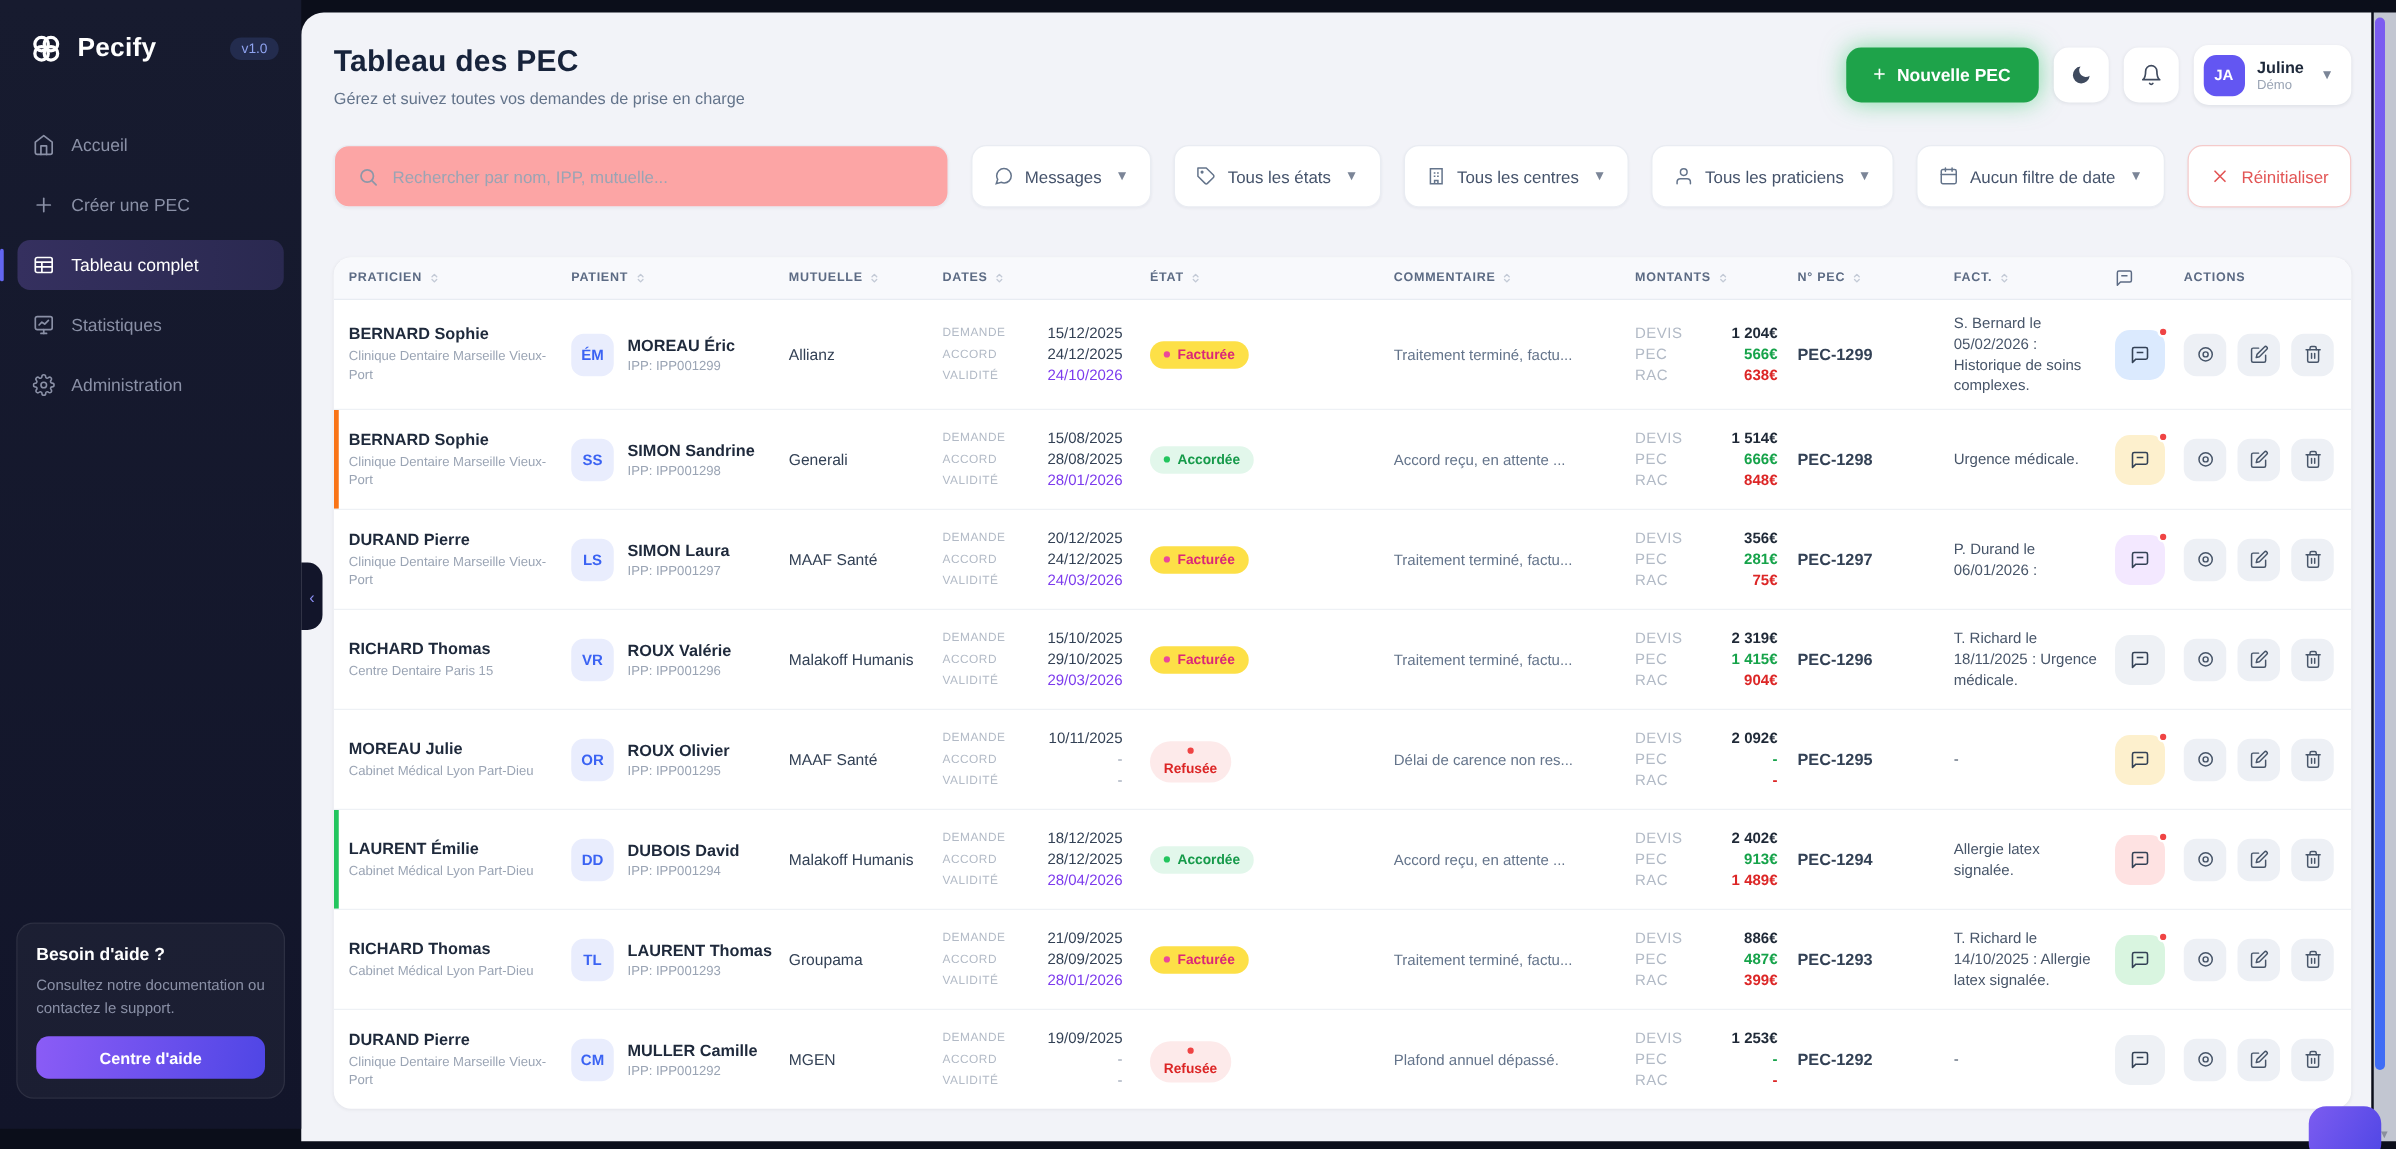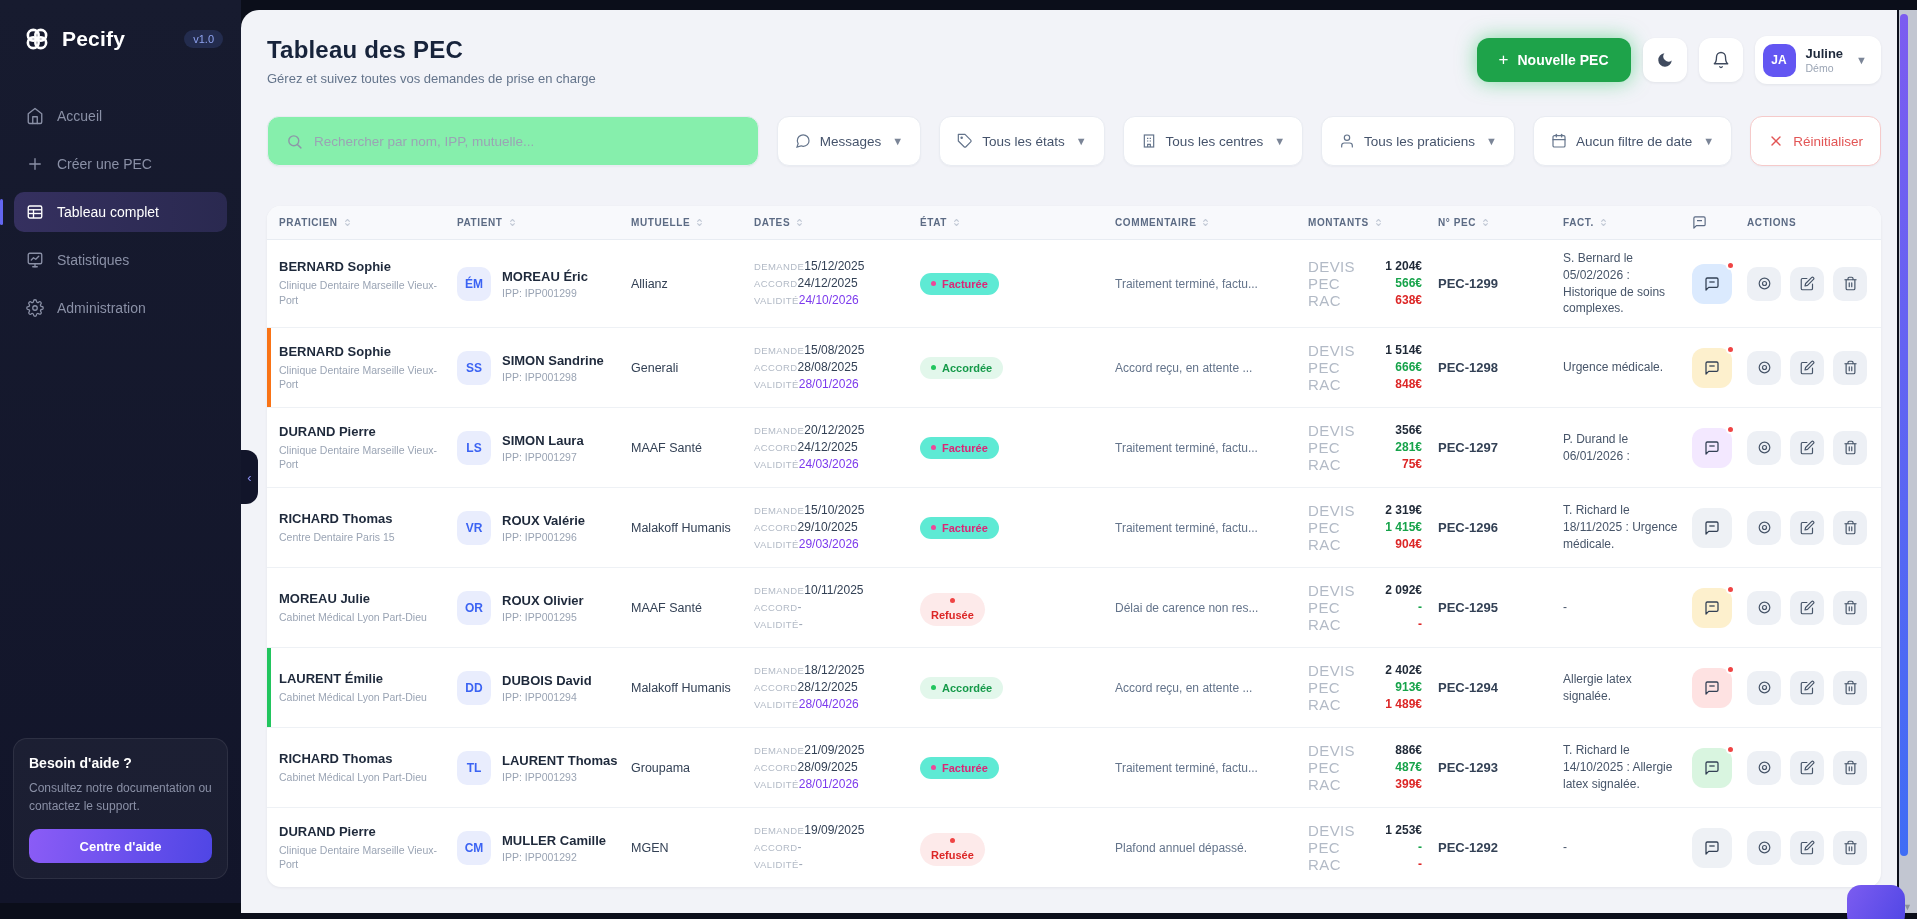--- a/index.html
+++ b/index.html
@@ -64,21 +64,21 @@
     background:#fff; border-radius:12px; box-shadow:0 1px 3px rgba(16,24,40,.07); cursor:pointer; }
   .user-avatar { width:33px; height:33px; border-radius:10px; background:#6356f2; color:#fff;
     font-size:12px; font-weight:bold; display:flex; align-items:center; justify-content:center; }
   .user-name { font-size:13px; font-weight:bold; color:#1e293b; line-height:1.2; }
   .user-role { font-size:10.5px; color:#9aa4b4; }
   .chev { color:#7b8597; font-size:11px; margin-left:3px; }
 
   
   .filter-row { display:flex; align-items:center; gap:18px; padding:30px 16px 0 26px; }
   .search-box { display:flex; align-items:center; gap:11px; width:580px; height:50px;
-    background:#86efac; border:1px solid #e9ecf2; border-radius:12px; padding:0 18px;
+    background:#fca5a5; border:1px solid #e9ecf2; border-radius:12px; padding:0 18px;
     box-shadow:0 1px 2px rgba(16,24,40,.04); }
   .search-box svg { width:17px; height:17px; color:#8d97a8; flex:none; }
   .search-box input { border:none; outline:none; flex:1; font-size:13.5px; color:#334155;
     font-family:inherit; background:transparent; }
   .search-box input::placeholder { color:#9aa4b4; }
   .filter-btn { display:flex; align-items:center; gap:9px; height:50px; padding:0 17px;
     background:#fff; border:1px solid #e9ecf2; border-radius:12px; color:#45536b;
     font-size:13.5px; cursor:pointer; font-family:inherit; white-space:nowrap;
     box-shadow:0 1px 2px rgba(16,24,40,.04); }
   .filter-btn svg { width:16px; height:16px; color:#64748b; flex:none; }
@@ -104,36 +104,36 @@
   .prat-name { font-size:13px; font-weight:bold; color:#1e293b; }
   .prat-clinic { font-size:10.5px; color:#9aa4b4; margin-top:4px; line-height:1.4;
     padding-right:16px; }
   .c-patient { display:flex; align-items:center; gap:11px; }
   .avatar { width:34px; height:34px; border-radius:10px; background:#e9edfd; color:#3b63f3;
     font-size:12px; font-weight:bold; display:flex; align-items:center; justify-content:center;
     flex:none; }
   .pat-name { font-size:13px; font-weight:bold; color:#1e293b; }
   .pat-ipp { font-size:10.5px; color:#9aa4b4; margin-top:3px; }
   .c-mutuelle { font-size:12.5px; color:#334155; }
-  .dline { display:flex; justify-content:flex-start; align-items:center; line-height:17px;
-    padding-right:22px; }
+  .dline { display:flex; justify-content:space-between; align-items:center; line-height:17px;
+    padding-right:22px;gap:20px; }
   .dlabel { font-size:9.5px; color:#b2bac6; letter-spacing:.4px; }
   .dval { font-size:12px; color:#334155; }
   .dval.purple { color:#7c3aed; }
   .dval.dash { color:#9aa4b4; }
   .badge { display:inline-flex; align-items:center; gap:6px; padding:5px 11px;
     border-radius:999px; font-size:11px; font-weight:bold; }
   .badge .dot { width:5px; height:5px; border-radius:50%; }
-  .badge--pink { background:#5eead4; color:#db2777; } .badge--pink .dot { background:#ec4899; }
+  .badge--pink { background:#fde047; color:#db2777; } .badge--pink .dot { background:#ec4899; }
   .badge--green { background:#e2f7eb; color:#169a4a; } .badge--green .dot { background:#22c55e; }
   .badge--red { background:#fdeaea; color:#dc2626;flex-direction:column; } .badge--red .dot { background:#ef4444; }
   .c-comment { font-size:12px; color:#64748b; padding-right:18px; }
   .mline { display:flex; justify-content:space-between; align-items:center; line-height:17px;
     padding-right:16px; }
-  .mlabel { font-size:15px; color:#b2bac6; letter-spacing:.4px; }
+  .mlabel { font-size:12px; color:#b2bac6; letter-spacing:.4px; }
   .mval { font-size:12px; font-weight:bold; color:#1f2937; }
   .mval.green { color:#16a34a; } .mval.red { color:#dc2626; }
   .c-npec { font-size:13px; font-weight:bold; color:#334155; }
   .c-fact { font-size:12px; color:#475569; line-height:1.4; padding-right:14px; }
   .chat-btn { position:relative; width:40px; height:40px; border:none; border-radius:12px;
     background:#eef1f5; display:flex; align-items:center; justify-content:center;
     cursor:pointer; color:#334155; }
   .chat-btn svg { width:16px; height:16px; }
   .notif-dot { position:absolute; top:-3px; right:-3px; width:9px; height:9px;
     border-radius:50%; background:#ef4444; border:2px solid #fff; }

